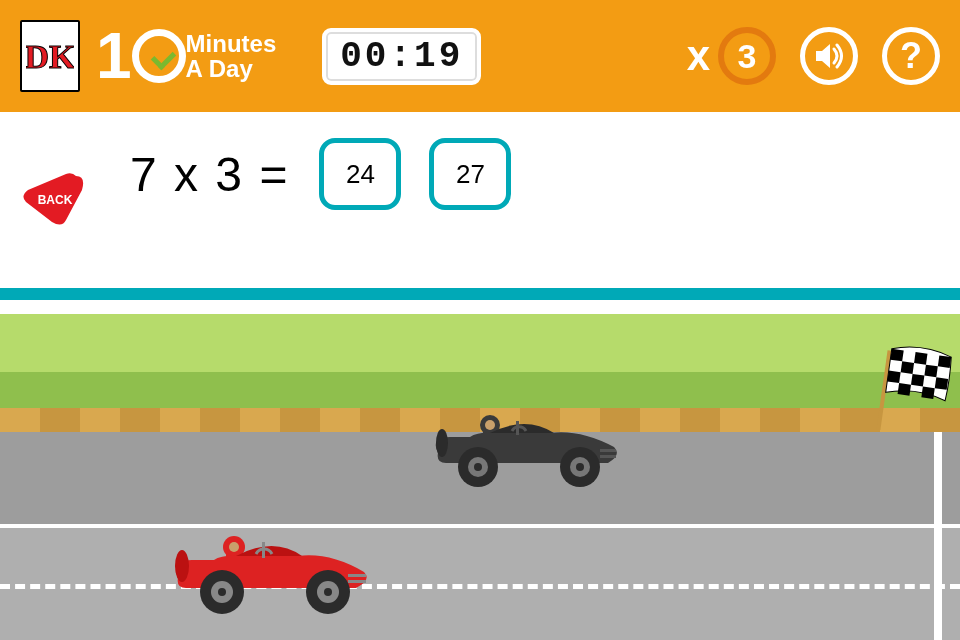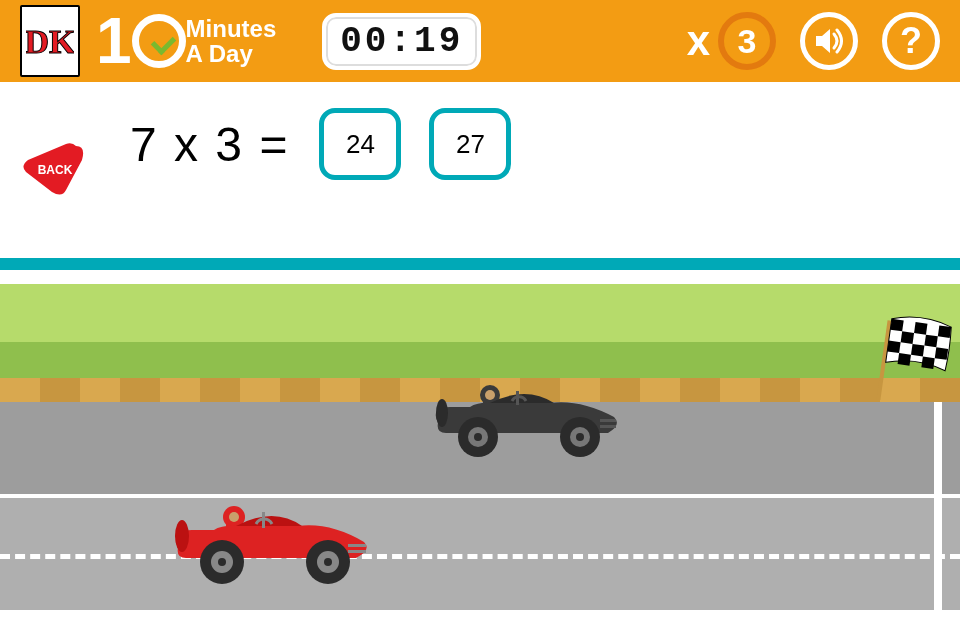--- a/index.html
+++ b/index.html
@@ -1,28 +1,28 @@
 <!DOCTYPE html>
 <html><head>
 <meta charset="utf-8">
 <style>
   * { box-sizing: border-box; margin: 0; padding: 0; }
   html, body { width: 960px; height: 640px; overflow: hidden; font-family: Arial, Helvetica, sans-serif; }
   body { background: #fff; position: relative; }
 
   
-  .header { height: 82px; background: #f39c13; display: flex; align-items: center; padding: 0 20px; gap: 16px; }
+  .header { height: 112px; background: #f39c13; display: flex; align-items: center; padding: 0 20px; gap: 16px; }
   .dk-logo { width: 60px; height: 72px; background: #fff; border: 2px solid #000; border-radius: 2px; display: flex; align-items: center; justify-content: center; position: relative; }
   .dk-logo svg { display: block; }
   .brand { display: flex; align-items: center; color: #fff; }
   .brand-10 { font-size: 64px; font-weight: 800; letter-spacing: -2px; display: flex; align-items: center; }
   .brand-0 { width: 54px; height: 54px; border: 7px solid #fff; border-radius: 50%; margin-left: 2px; position: relative; display: inline-flex; align-items: center; justify-content: center; }
   .brand-0::after { content: ""; position: absolute; width: 16px; height: 10px; border-left: 5px solid #7ab92f; border-bottom: 5px solid #7ab92f; transform: rotate(-45deg); top: 14px; left: 14px; }
   .brand-text { line-height: 1.05; font-weight: 600; font-size: 24px; }
-  .timer { margin-left: 30px; background: #fff; border: 4px solid #fff; border-radius: 14px; padding: 4px 14px; font-family: 'Courier New', monospace; font-size: 36px; font-weight: bold; letter-spacing: 3px; color: #111; box-shadow: inset 0 0 0 2px #ddd; }
+  .timer { margin-left: 30px; background: #fff; border: 4px solid #fff; border-radius: 9px; padding: 4px 14px; font-family: 'Courier New', monospace; font-size: 36px; font-weight: bold; letter-spacing: 3px; color: #111; box-shadow: inset 0 0 0 2px #ddd; }
   .spacer { flex: 1; }
   .mult { color: #fff; font-size: 42px; font-weight: 700; display: flex; align-items: center; gap: 8px; }
   .mult-circle { width: 58px; height: 58px; border: 6px solid #e37a0f; border-radius: 50%; display: flex; align-items: center; justify-content: center; color: #fff; font-size: 34px; font-weight: 700; }
   .hbtn { width: 58px; height: 58px; border: 5px solid #fff; border-radius: 50%; display: flex; align-items: center; justify-content: center; cursor: pointer; margin-left: 8px; }
   .hbtn svg { display: block; }
   .hbtn .qmark { color: #fff; font-size: 36px; font-weight: 800; }
 
   
   .qarea { height: 176px; background: #fff; position: relative; padding: 16px 40px 0 100px; }
   .back-btn { position: absolute; left: 22px; top: 60px; cursor: pointer; }

